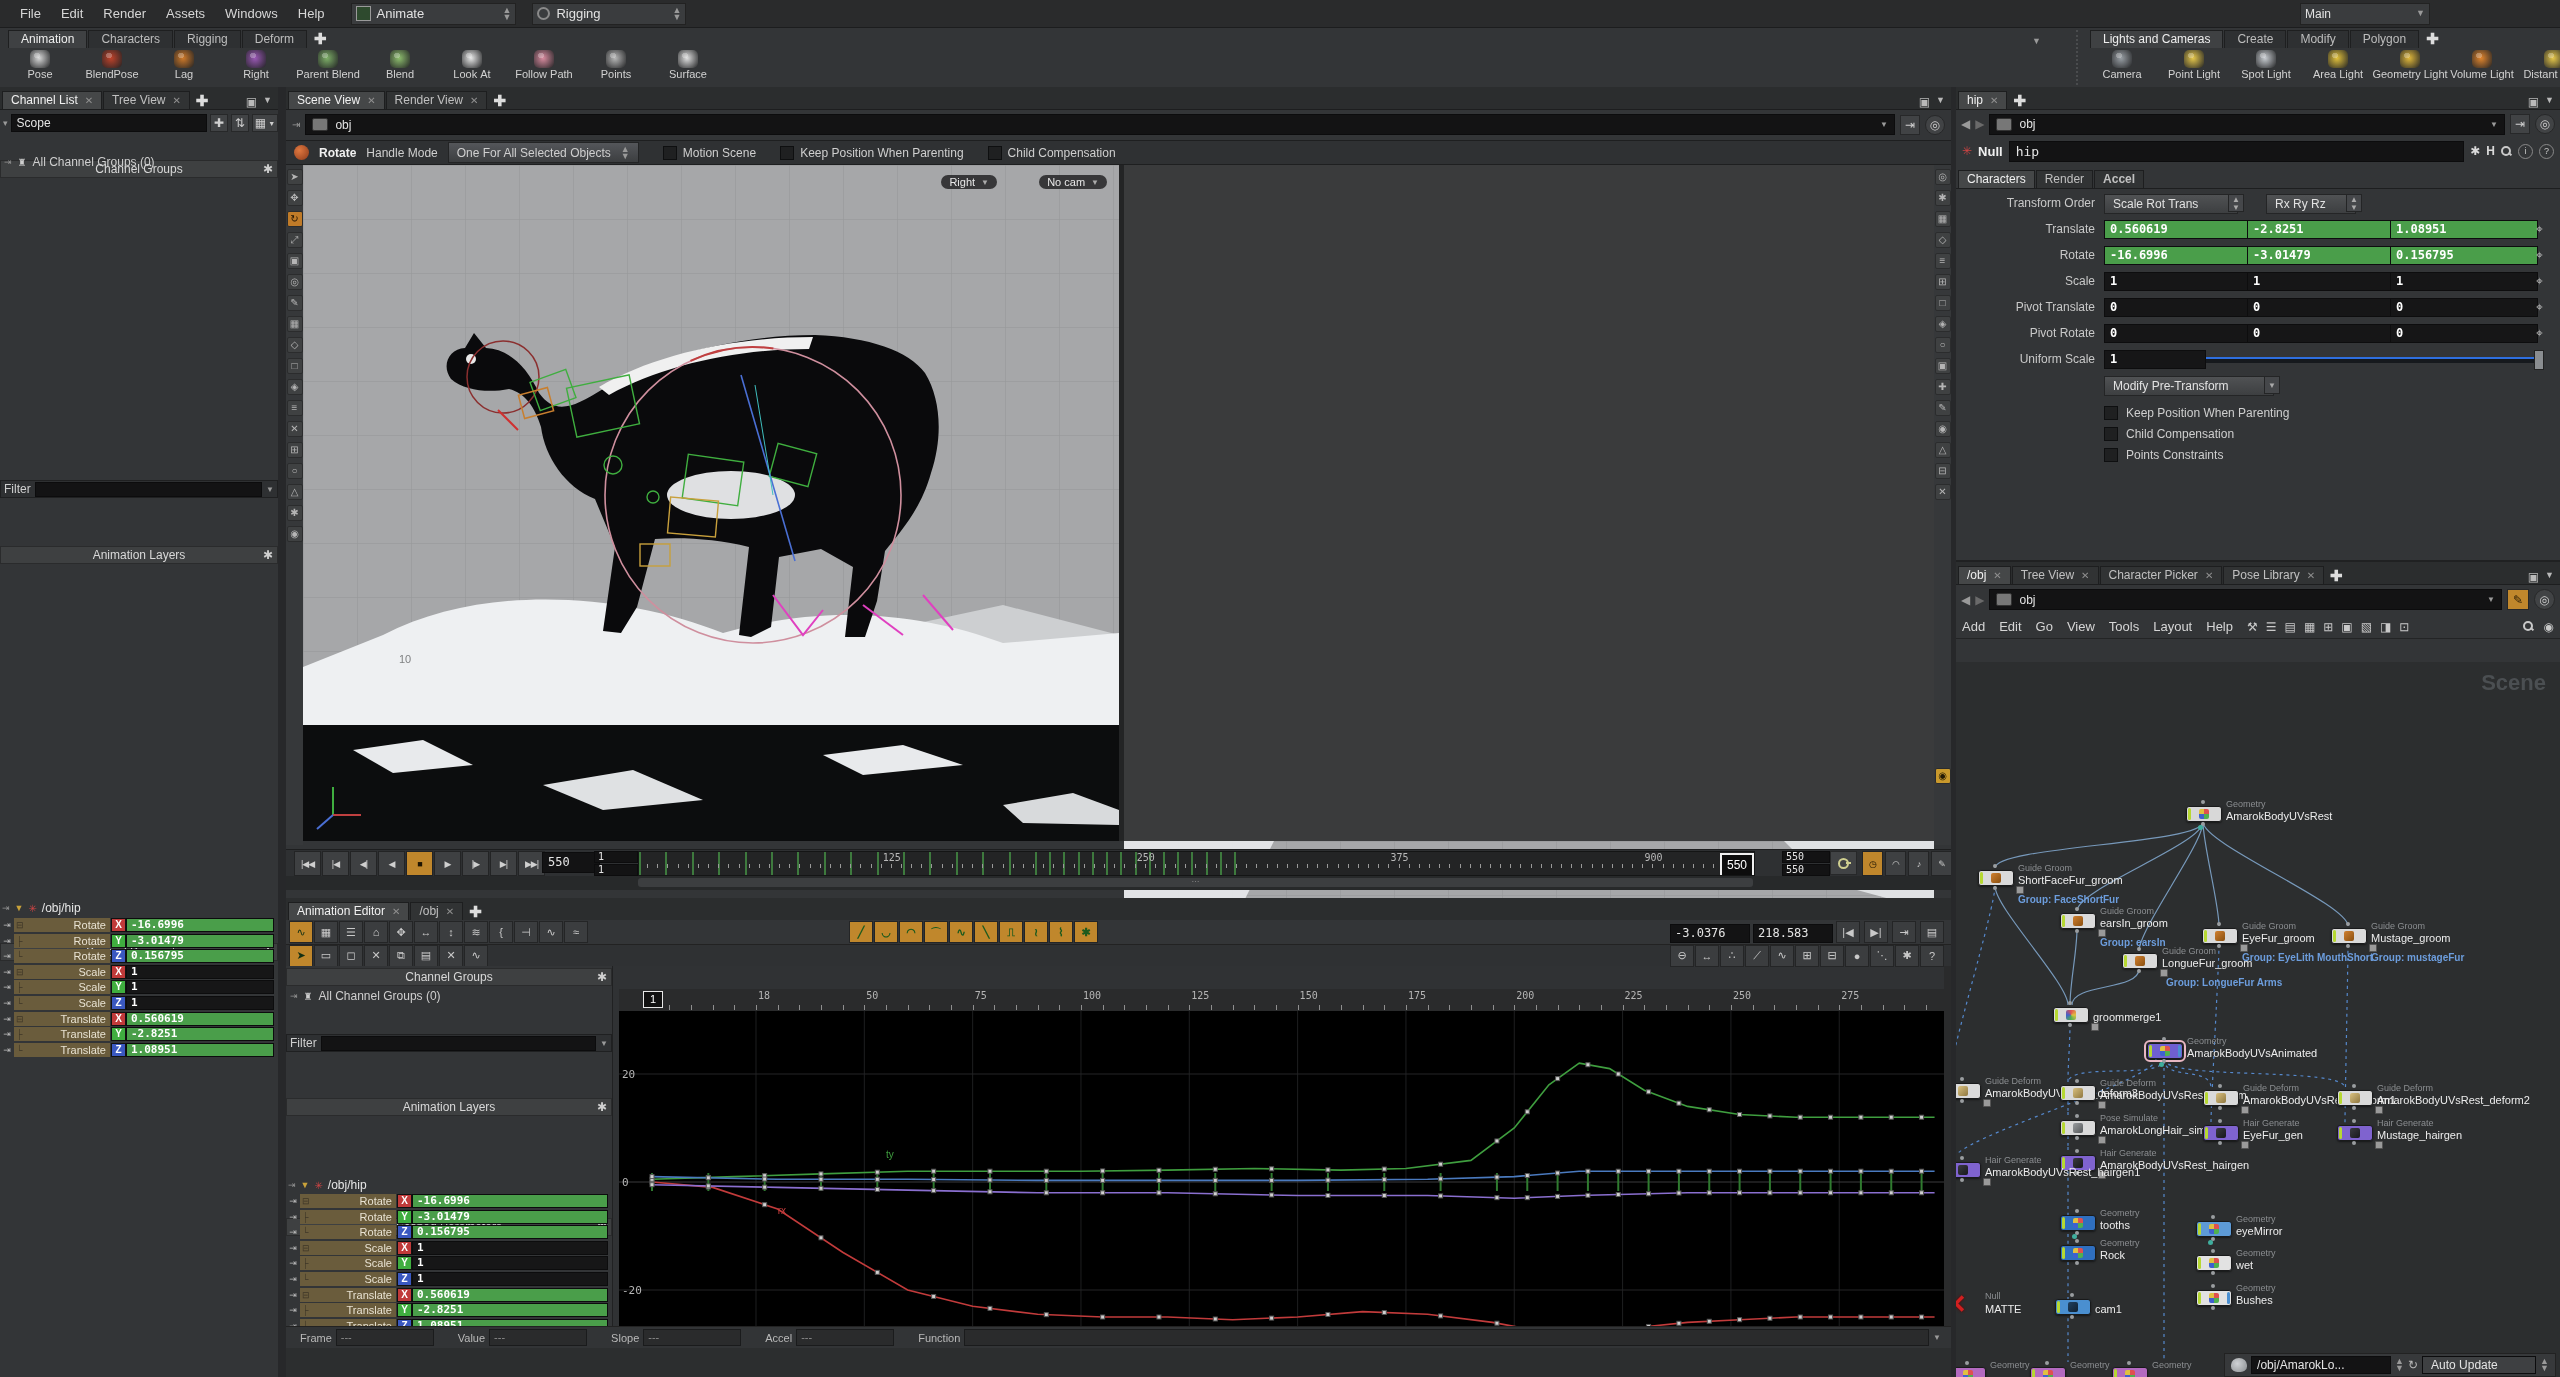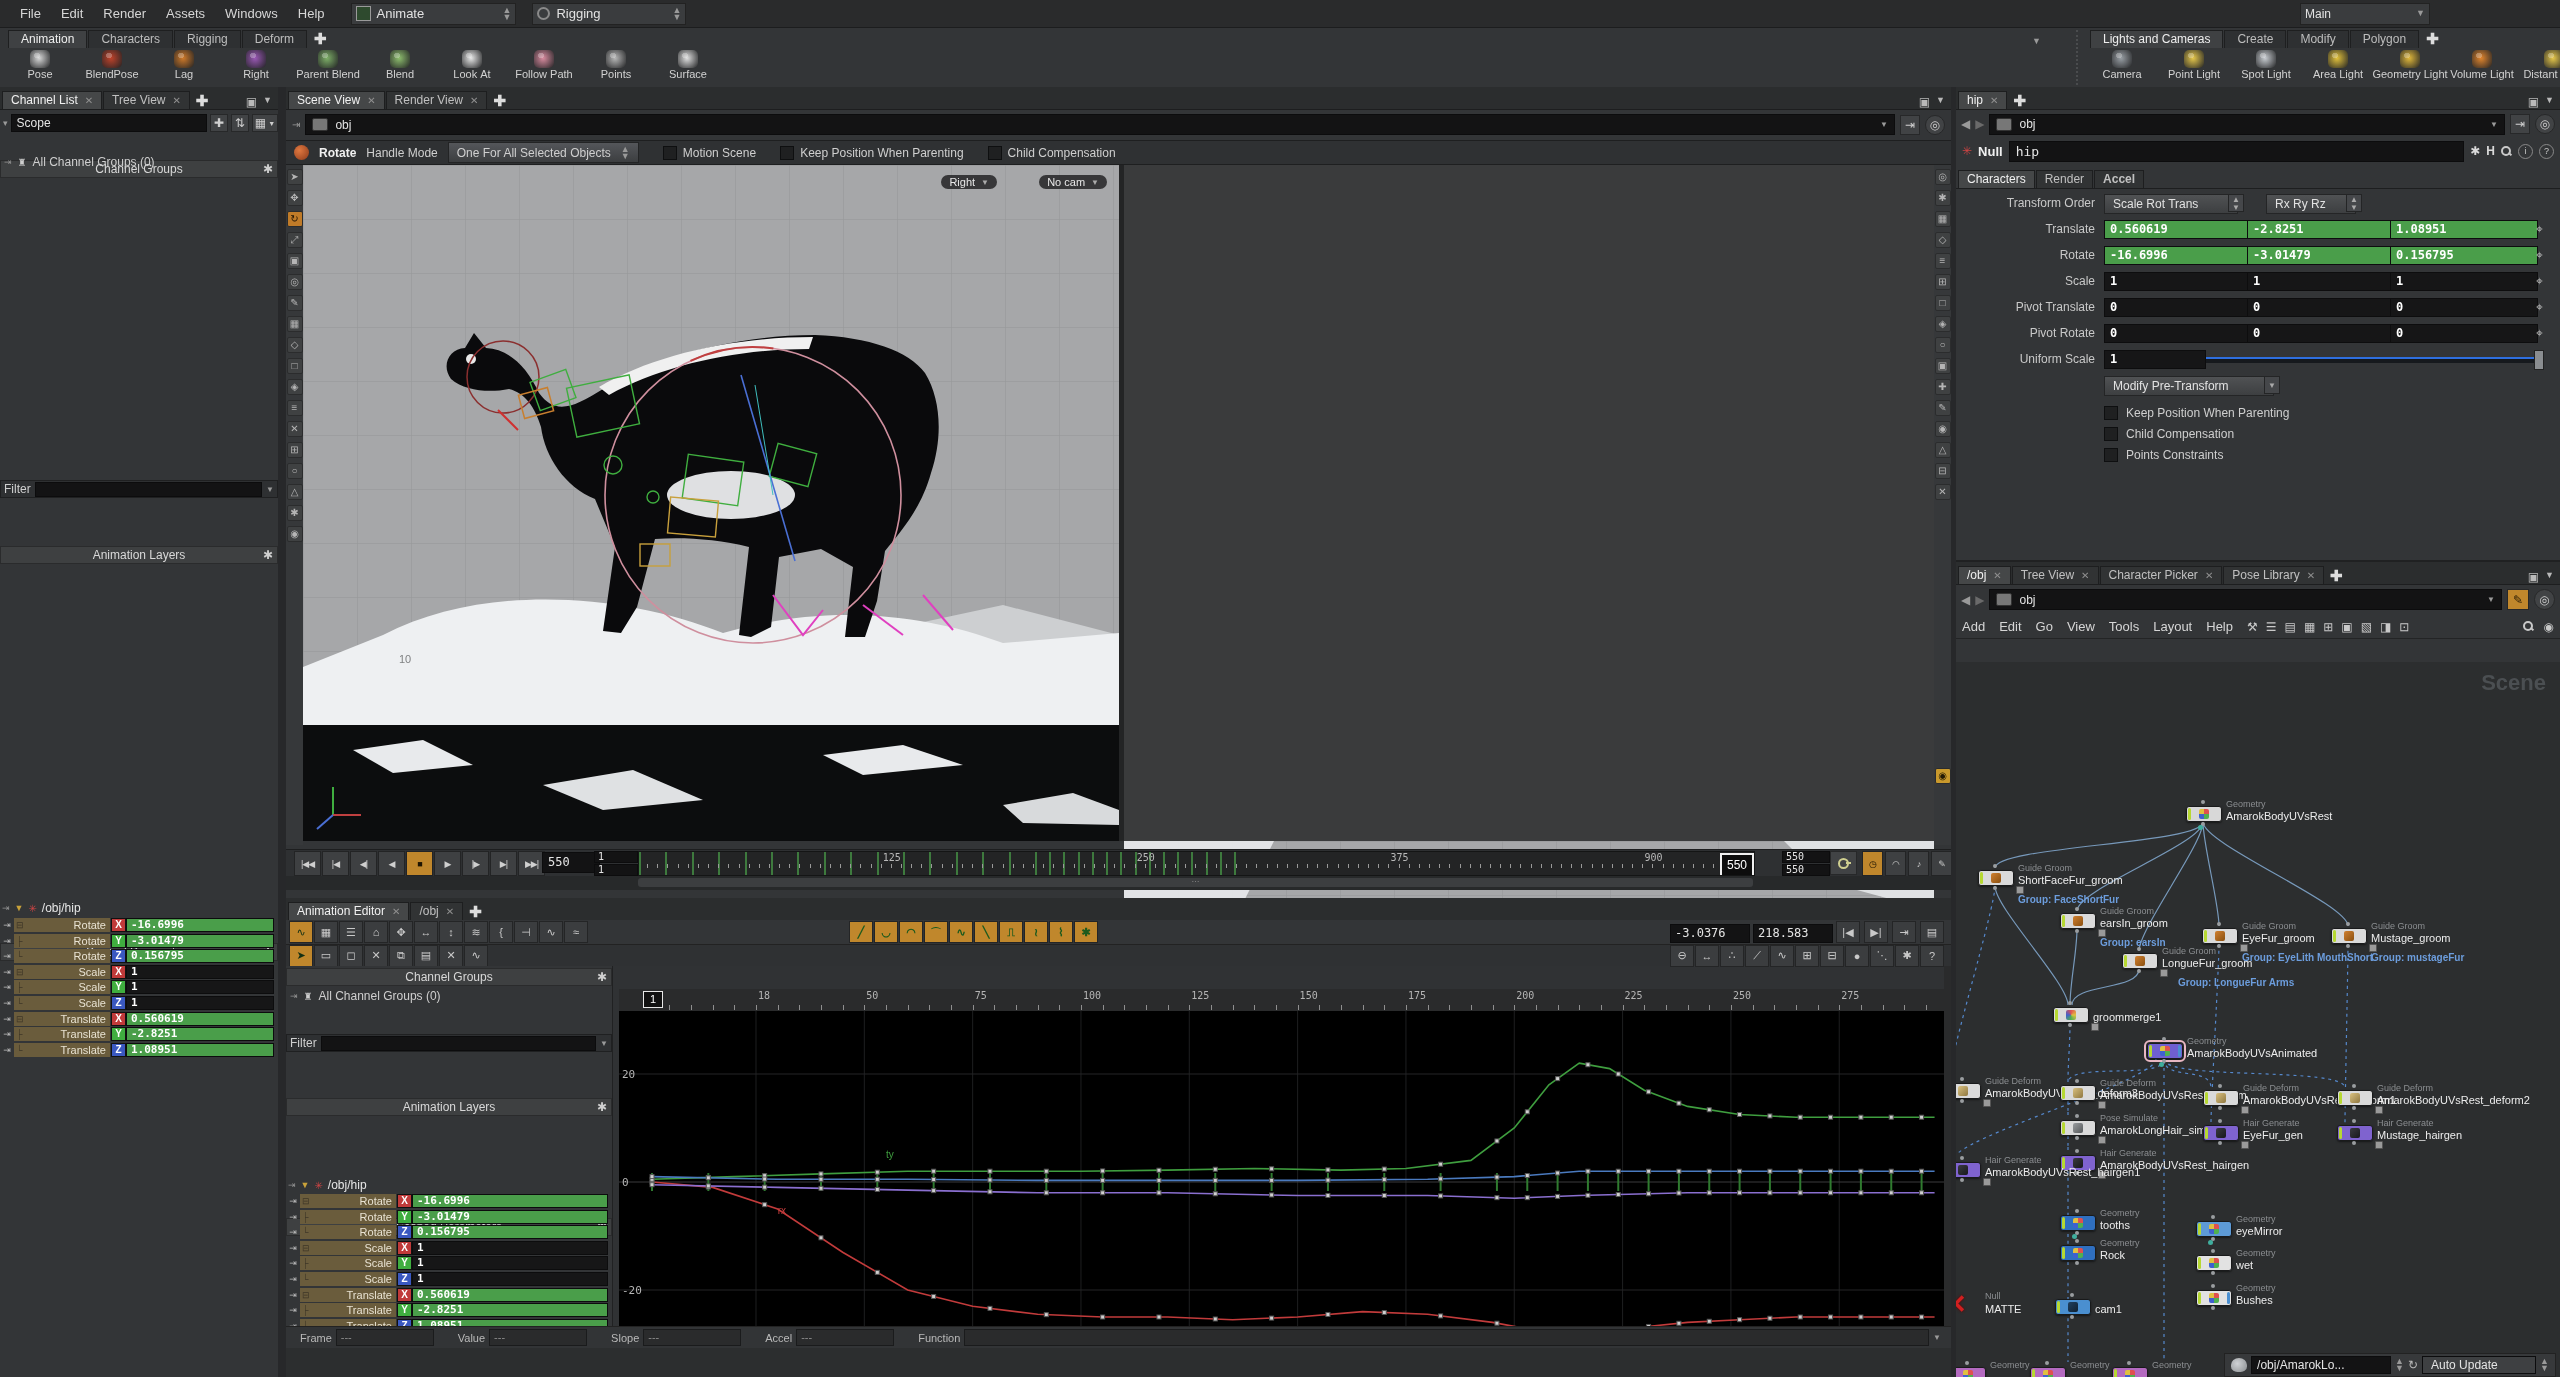--- a/index.html
+++ b/index.html
@@ -1426,21 +1426,21 @@
           <div class="ngroup" style="left: 144px; top: 275px;">Group: earsIn</div>
           <div class="nlock" style="left: 142px; top: 267px;"></div>
           <div class="nnode" style="left: 166px; top: 291px; background: rgb(218, 218, 218);">
             <span class="stripe"></span>
             <span class="nicon" style="background: linear-gradient(135deg, rgb(208, 128, 48), rgb(138, 80, 16));"></span>
           </div>
           <div class="ndot" style="left: 181px; top: 285px;"></div>
           <div class="ndot" style="left: 181px; top: 307px;"></div>
           <div class="ntype" style="left: 206px; top: 284px;">Guide Groom</div>
           <div class="nname" style="left: 206px; top: 295px;">LongueFur_groom</div>
-          <div class="ngroup" style="left: 222px; top: 315px;">Group: LongueFur Arms</div>
+          <div class="ngroup" style="left: 210px; top: 315px;">Group: LongueFur Arms</div>
           <div class="nlock" style="left: 204px; top: 307px;"></div>
           <div class="nnode" style="left: 246px; top: 266px; background: rgb(218, 218, 218);">
             <span class="stripe"></span>
             <span class="nicon" style="background: linear-gradient(135deg, rgb(208, 128, 48), rgb(138, 80, 16));"></span>
           </div>
           <div class="ndot" style="left: 261px; top: 260px;"></div>
           <div class="ndot" style="left: 261px; top: 282px;"></div>
           <div class="ntype" style="left: 286px; top: 259px;">Guide Groom</div>
           <div class="nname" style="left: 286px; top: 270px;">EyeFur_groom</div>
           <div class="ngroup" style="left: 286px; top: 290px;">Group: EyeLith MouthShort</div>

